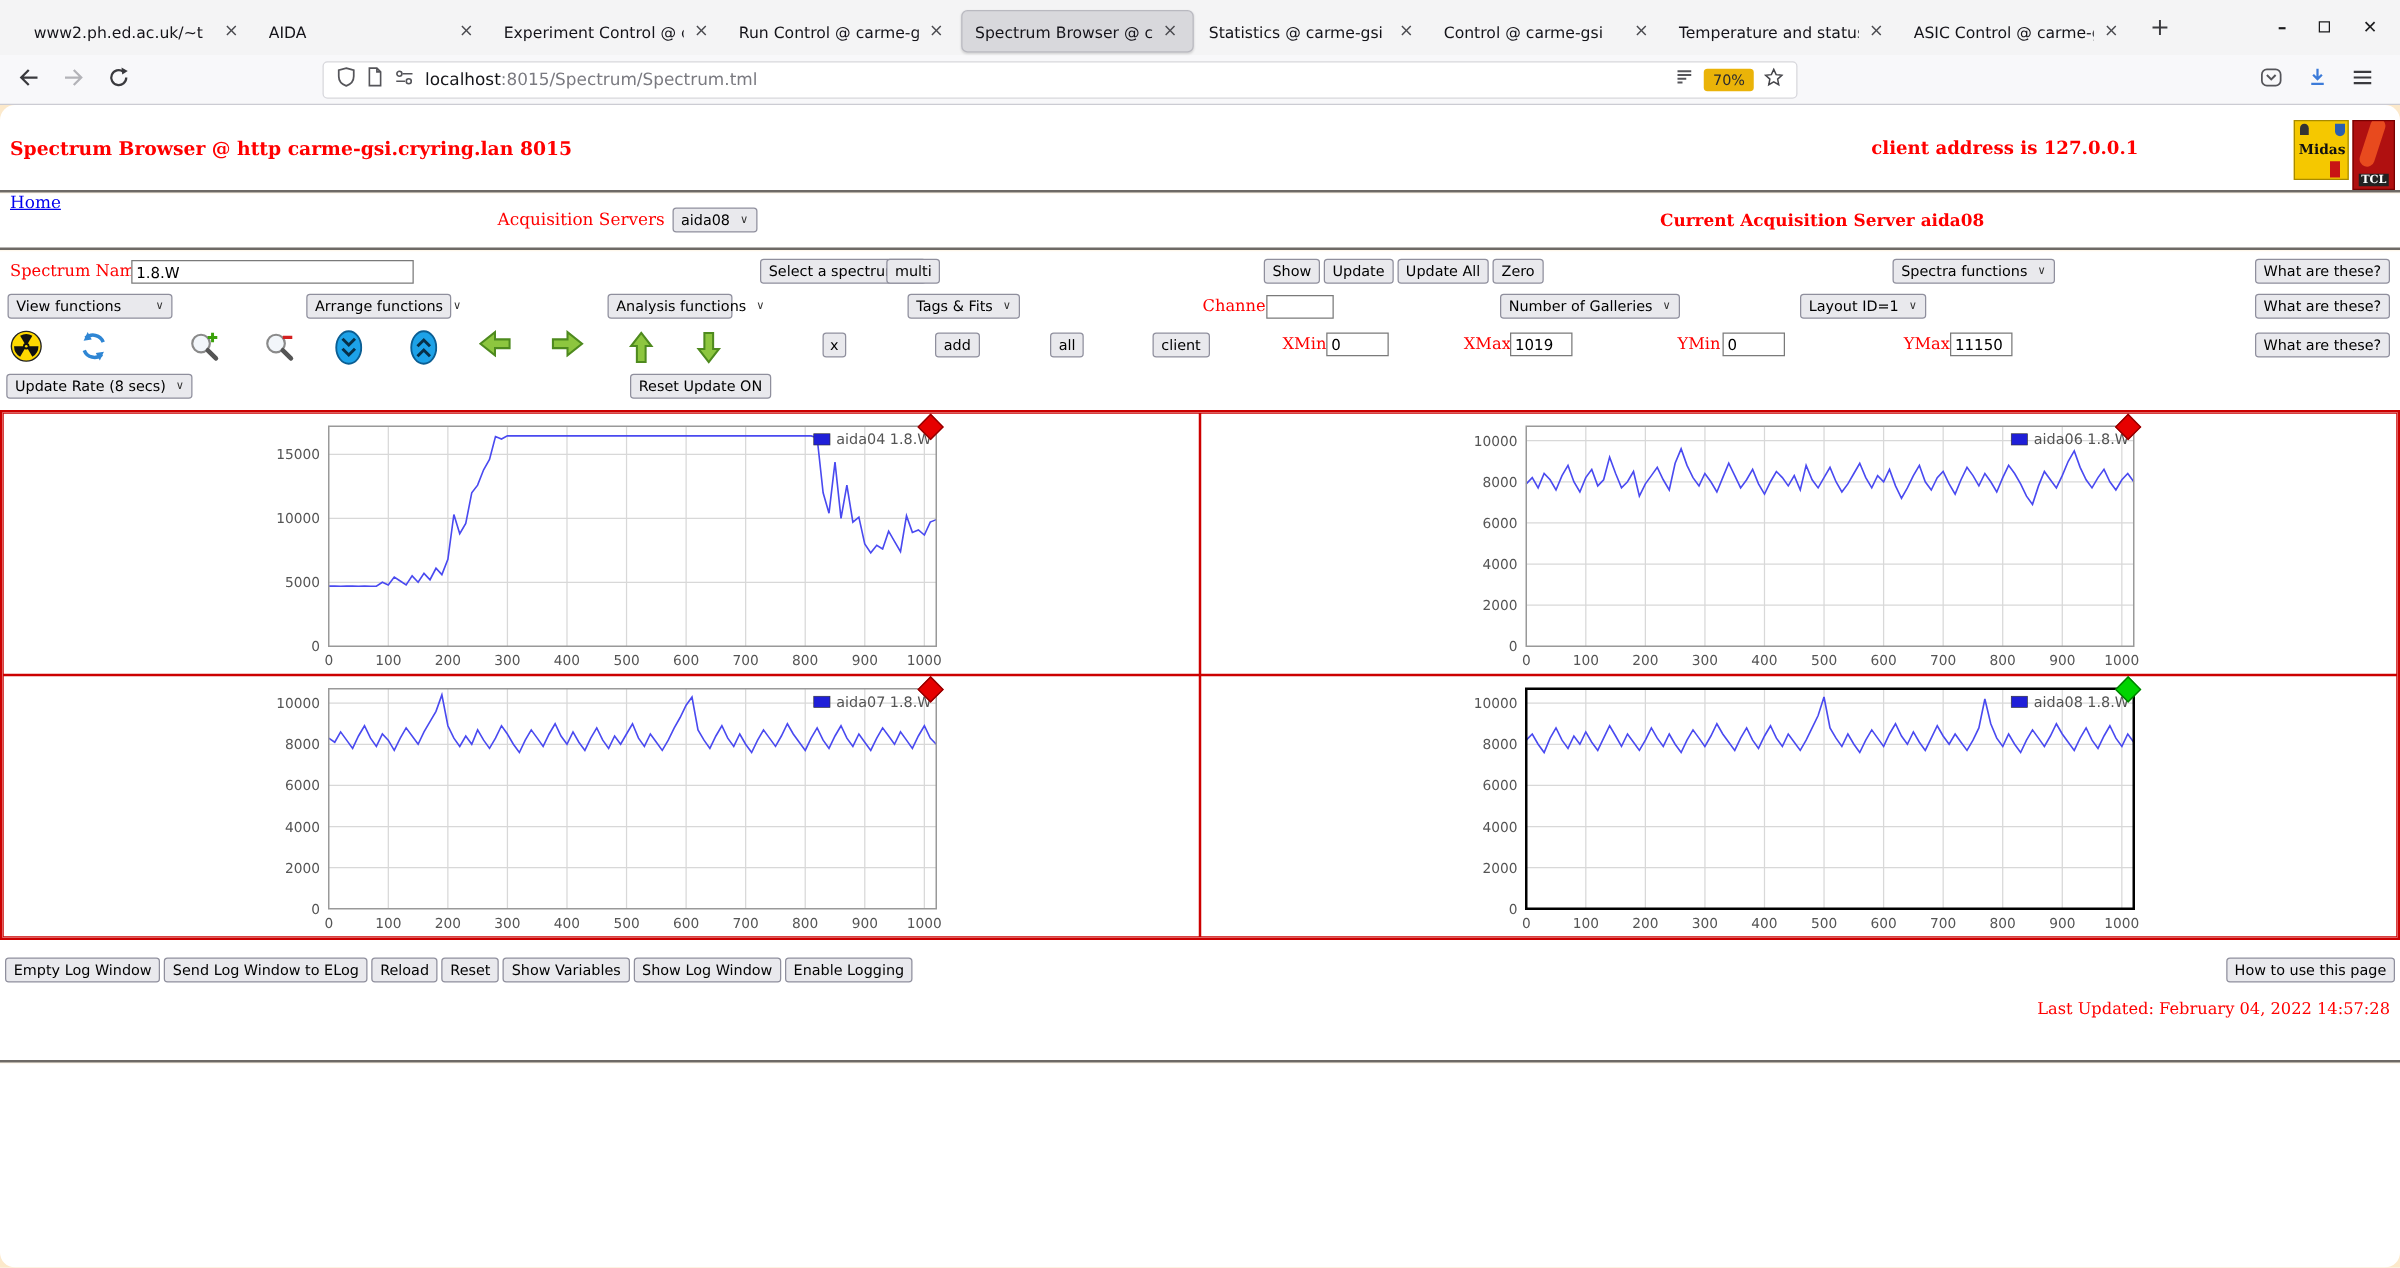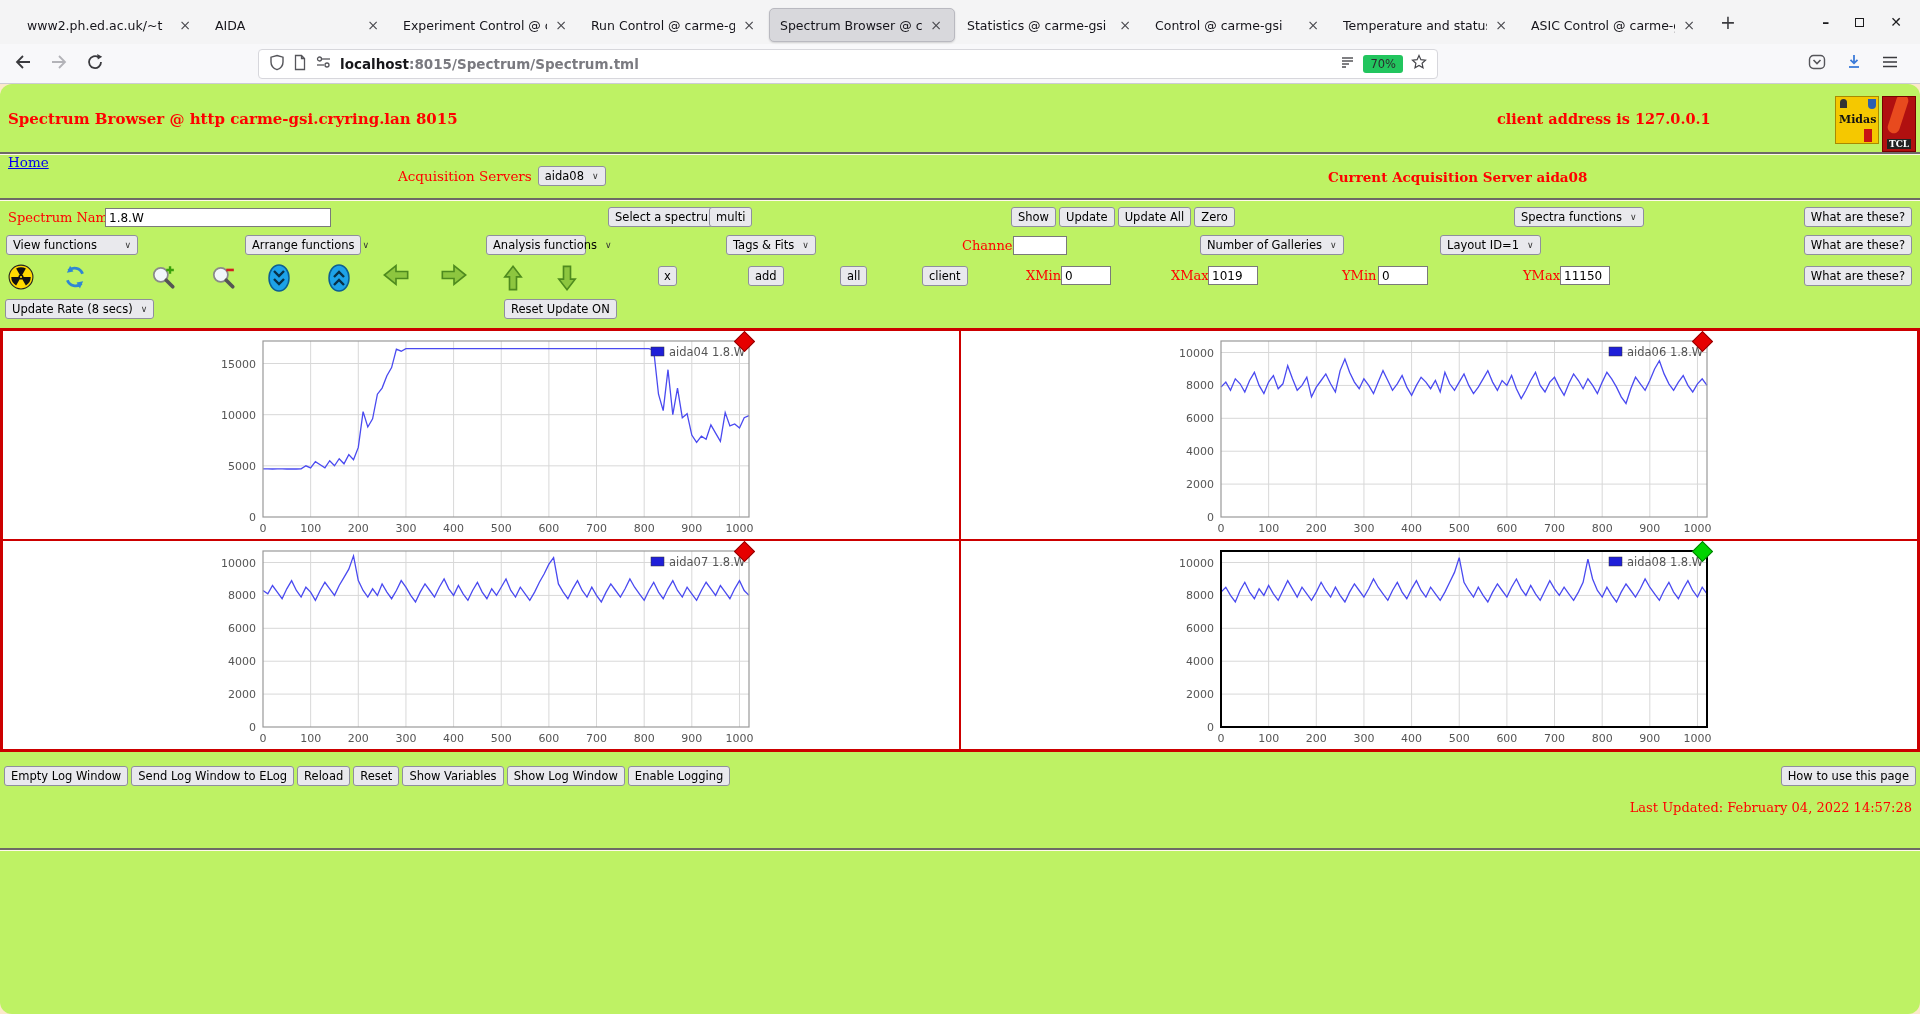--- a/index.html
+++ b/index.html
@@ -14,27 +14,27 @@
   .tab .tab-close { color:#4a4a4f; font-size:14px; width:16px; text-align:center; }
   .tab.active { background:#d8d8dc; border:1px solid #b9b9c0; box-shadow:0 1px 2px rgba(0,0,0,.15); }
   .newtab { font-size:19px; color:#3b3b3f; padding:0 12px; align-self:center; }
   .wincontrols { margin-left:auto; display:flex; gap:26px; padding:0 18px; align-self:center; align-items:center; }
   .winbtn { font-size:14px; color:#1b1b1d; font-weight:bold; }
   .maxbox { display:inline-block; width:9px; height:9px; border:1.6px solid #1b1b1d; }
 
   .navbar { height:40px; background:#f8f8fa; border-bottom:1px solid #ccccd3; display:flex; align-items:center; padding:0 10px; gap:10px; }
   .navic { width:26px; text-align:center; }
   .urlbar { flex:1; max-width:1180px; height:30px; background:#ffffff; border:1px solid #d7d7dc; border-radius:4px; margin-left:140px; display:flex; align-items:center; gap:8px; padding:0 10px; font-size:13.5px; }
-  .urltext { flex:1; color:#16161a;font-weight:bold; }
+  .urltext { flex:1; color:#16161a; }
   .urltext .path { color:#7a7a80; }
-  .zoomchip { background:#22c55e; border-radius:3px; font-size:11.5px; padding:2px 7px; color:#2b2b2e; }
+  .zoomchip { background:#eab308; border-radius:3px; font-size:11.5px; padding:2px 7px; color:#2b2b2e; }
   .nav-right { display:flex; align-items:center; gap:20px; margin-left:auto; padding-right:12px; }
 
   
-  .page { position:relative; width:1920px; height:930px; background:#bef264; font-family:"DejaVu Serif", serif;border-radius:12px; }
+  .page { position:relative; width:1920px; height:930px; background:#ffffff; font-family:"DejaVu Serif", serif;border-radius:12px; }
   .red { color:#f00; }
   .pageheader { position:relative; height:68px; }
   .pg-title { position:absolute; left:8px; top:26px; font-size:15px; font-weight:bold; color:#f00; }
   .pg-client { position:absolute; left:1497px; top:26px; font-size:14.5px; font-weight:bold; color:#f00; }
   .logos { position:absolute; right:4px; top:12px; display:flex; gap:3px; }
   .logo-midas { width:44px; height:48px; background:#f5c800; border:1px solid #a88a00; position:relative; font-family:"DejaVu Serif", serif; }
   .logo-midas .mtxt { position:absolute; left:3px; top:16px; font-size:11px; font-weight:bold; color:#111; }
   .logo-midas .shield { position:absolute; right:2px; top:2px; width:8px; height:10px; background:#2b5fb0; border-radius:0 0 4px 4px; }
   .logo-midas .lamp { position:absolute; left:4px; top:2px; width:7px; height:9px; background:#333; border-radius:4px 4px 0 0; }
   .logo-midas .fig { position:absolute; right:6px; bottom:1px; width:8px; height:13px; background:#c81414; }

